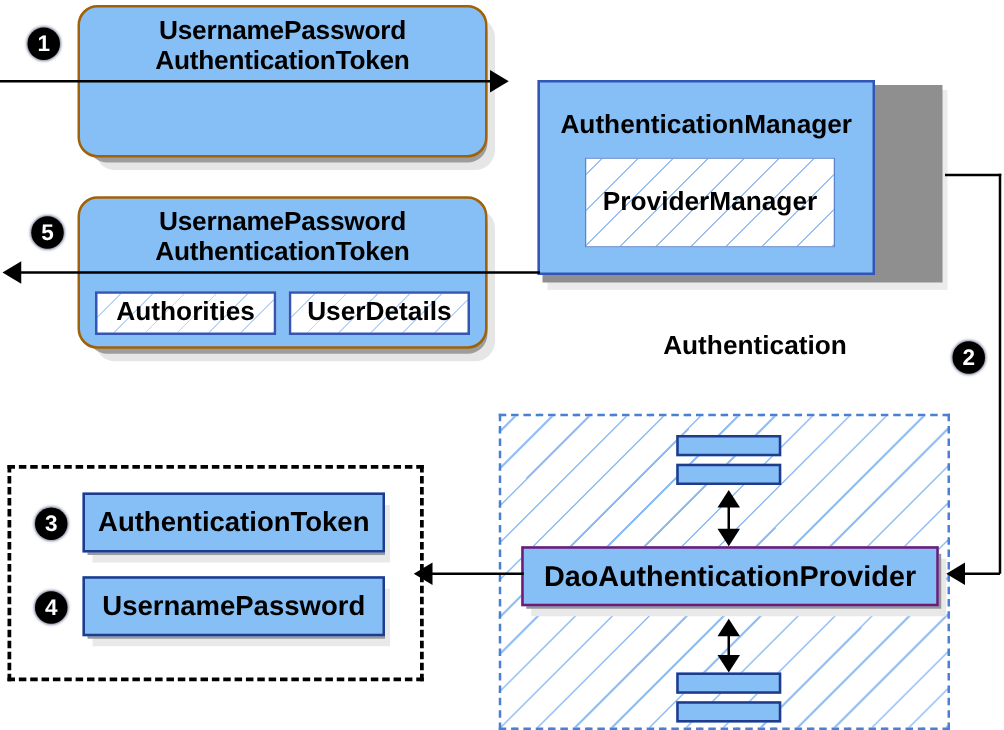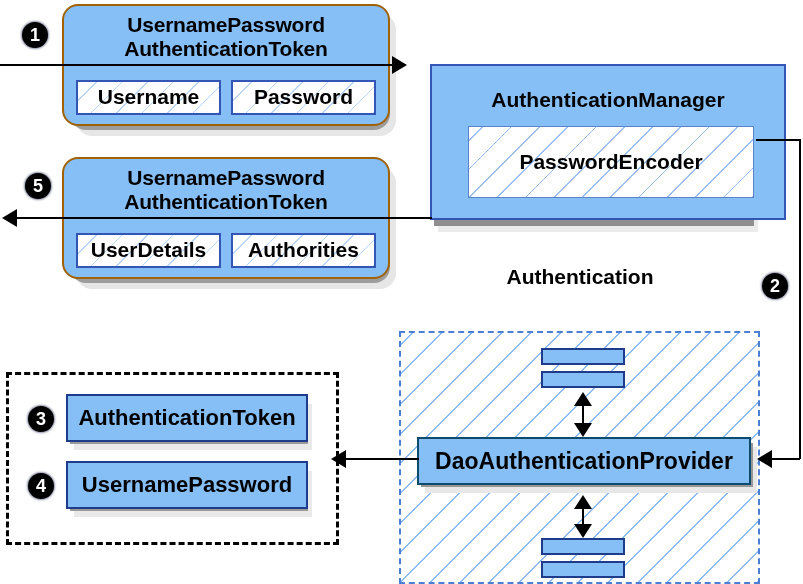--- a/index.html
+++ b/index.html
@@ -143,21 +143,21 @@
     color:#000;
     line-height: 24px;
   }
   .stub-bar {
     background:#86bff5;
     border: 2px solid #1e3b8c;
     z-index: 12;
   }
   .dao-card {
     background:#86bff5;
-    border:2px solid #0c4a6e;
+    border:2px solid #701a75;
     z-index: 14;
     text-align:center;
     font-size: 23px;
     font-weight: bold;
     color:#000;
     line-height: 44px;
     white-space: nowrap;
   }
   .dao-shadow-light { background:#e8e8e8; z-index:6; }
   .dao-shadow-dark  { background:#979797; z-index:7; }
@@ -222,32 +222,28 @@
   <div class="abs line-h" style="left:0px; top:64px; width:392px;"></div>
   <div class="abs arrow-right" style="left:392px; top:56px;"></div>
 
   <div class="abs badge" style="left:22px; top:22px;">1</div>
 
   <div class="abs card-shadow-light" style="left:76px; top:14px; width:320px; height:122px;"></div>
   <div class="abs card-shadow-dark" style="left:70px; top:10px; width:320px; height:120px;"></div>
   <div class="abs token-card" style="left:62px; top:4px; width:328px; height:122px;">
     <div class="token-title">UsernamePassword</div>
     <div class="token-title" style="padding-top:0;">AuthenticationToken</div>
-    <div class="field-row">
-      <div class="field-box">Username</div>
-      <div class="field-box">Password</div>
-    </div>
   </div>
 
   <div class="abs mgr-shadow-light" style="left:438px; top:72px; width:320px; height:160px;"></div>
   <div class="abs mgr-shadow-dark" style="left:434px; top:68px; width:320px; height:158px;"></div>
-  <div class="abs mgr-card" style="left:430px; top:64px; width:356px; height:156px;">
+  <div class="abs mgr-card" style="left:430px; top:64px; width:270px; height:156px;">
     <div class="mgr-title">AuthenticationManager</div>
     <div class="inner-hatch-box" style="left:36px; top:60px; right:30px; height:70px;">
-      <span>PasswordEncoder</span>
+      <span>ProviderManager</span>
     </div>
   </div>
 
   <div class="abs line-h" style="left:756px; top:139px; width:45px;"></div>
   <div class="abs line-v" style="left:799px; top:139px; height:320px;"></div>
   <div class="abs line-h" style="left:772px; top:458px; width:28px;"></div>
   <div class="abs arrow-left" style="left:757px; top:450px;"></div>
 
   <div class="abs badge" style="left:762px; top:273px;">2</div>
 
@@ -255,26 +251,26 @@
   <div class="abs arrow-left" style="left:2px; top:209px;"></div>
 
   <div class="abs badge" style="left:25px; top:173px;">5</div>
 
   <div class="abs card-shadow-light" style="left:76px; top:167px; width:320px; height:122px;"></div>
   <div class="abs card-shadow-dark" style="left:70px; top:163px; width:320px; height:120px;"></div>
   <div class="abs token-card" style="left:62px; top:157px; width:328px; height:122px;">
     <div class="token-title">UsernamePassword</div>
     <div class="token-title" style="padding-top:0;">AuthenticationToken</div>
     <div class="field-row">
+      <div class="field-box">Authorities</div>
       <div class="field-box">UserDetails</div>
-      <div class="field-box">Authorities</div>
     </div>
   </div>
 
-  <div class="abs providers-caption" style="left:440px; top:265px; width:280px;">
+  <div class="abs providers-caption" style="left:464px; top:265px; width:280px;">
     <div>Authentication</div>
   </div>
 
   <div class="abs providers-box" style="left:399px; top:331px; width:361px; height:253px;"></div>
 
   <div class="abs stub-bar" style="left:541px; top:348px; width:84px; height:17px;"></div>
   <div class="abs stub-bar" style="left:541px; top:371px; width:84px; height:17px;"></div>
 
   <div class="abs arrow-up" style="left:574px; top:392px;"></div>
   <div class="abs line-v" style="left:582px; top:398px; height:28px;"></div>

